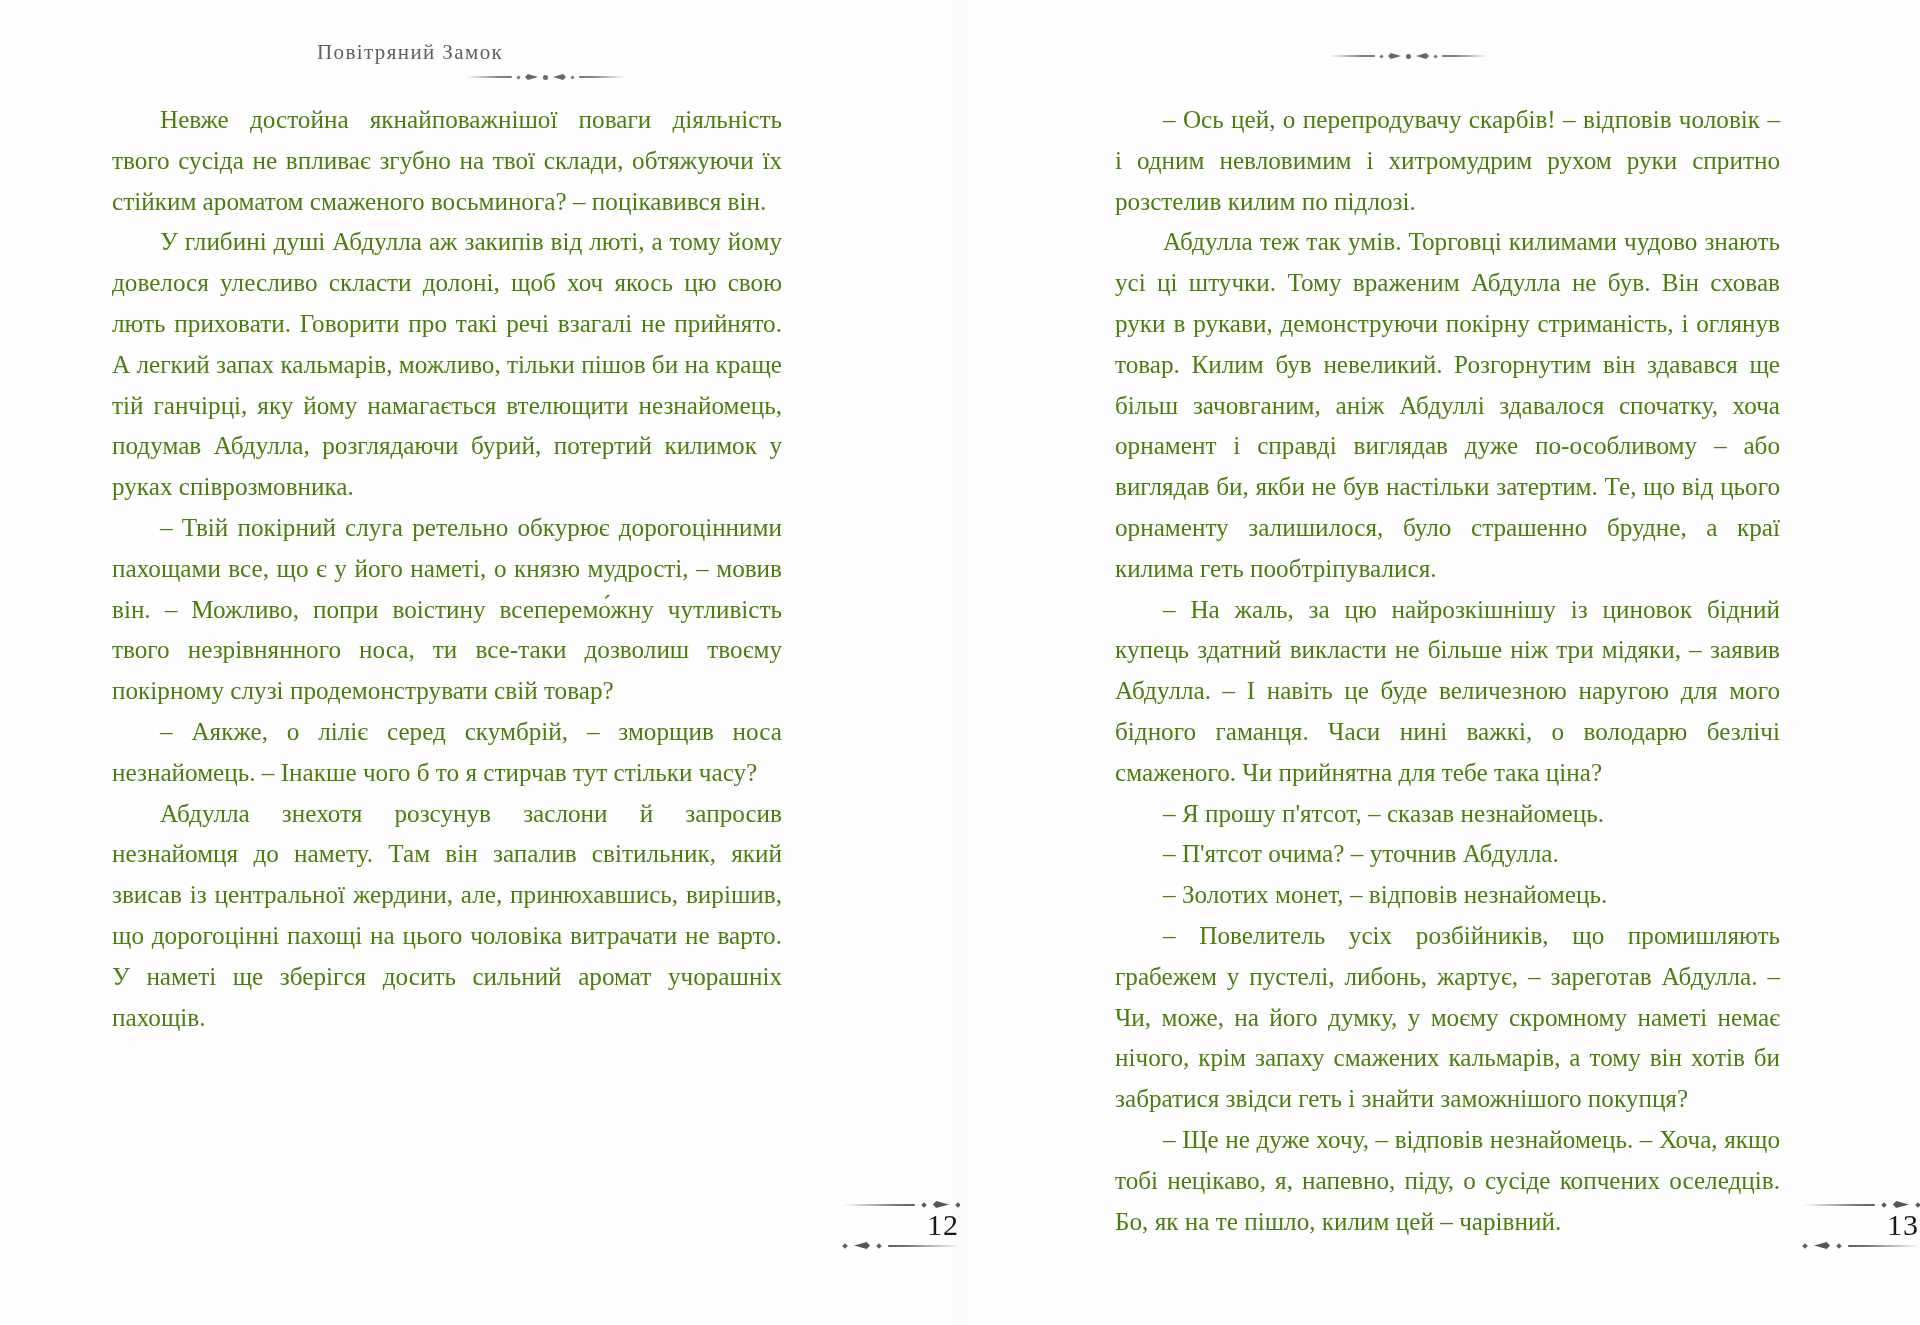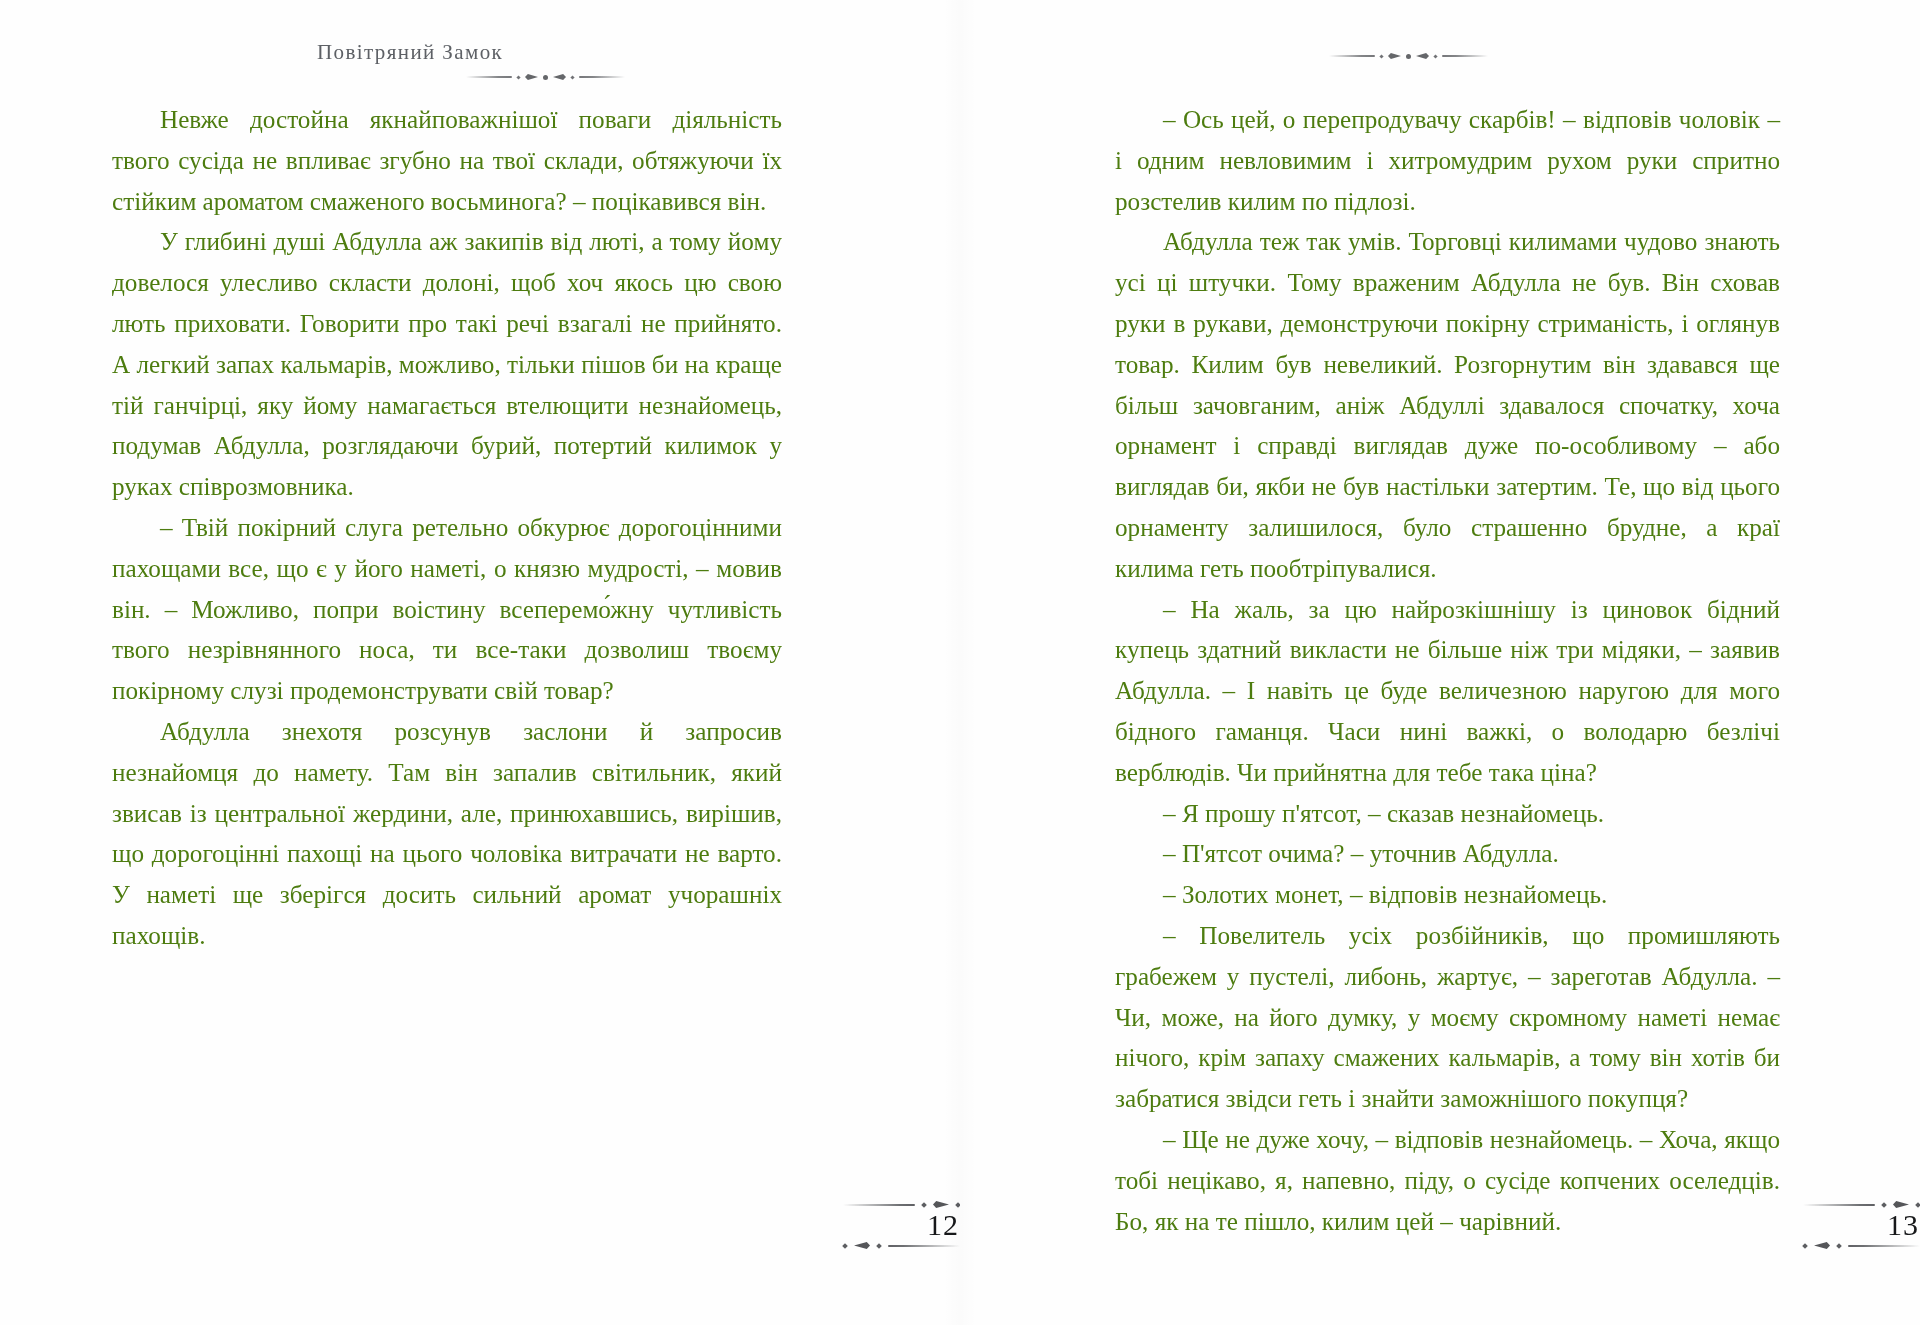--- a/index.html
+++ b/index.html
@@ -184,20 +184,21 @@
         <span class="fl-lozenge rev"></span>
         <span class="fl-dot"></span>
         <span class="fl-rule rev"></span>
       </div>
     </div>
 
     <div class="column">
       <p>Невже достойна якнайповажнішої поваги діяльність твого сусіда не впливає згубно на твої склади, обтяжуючи їх стійким ароматом смаженого восьминога? – поцікавився він.</p>
       <p>У глибині душі Абдулла аж закипів від люті, а тому йому довелося улесливо скласти долоні, щоб хоч якось цю свою лють приховати. Говорити про такі речі взагалі не прийнято. А легкий запах кальмарів, можливо, тільки пішов би на краще тій ганчірці, яку йому намагається втелющити незнайомець, подумав Абдулла, розглядаючи бурий, потертий килимок у руках співрозмовника.</p>
       <p>– Твій покірний слуга ретельно обкурює дорогоцінними пахощами все, що є у його наметі, о князю мудрості, – мовив він. – Можливо, попри воістину всеперемо́жну чутливість твого незрівнянного носа, ти все-таки дозволиш твоєму покірному слузі продемонструвати свій товар?</p>
+      <p>– Аякже, о ліліє серед скумбрій, – зморщив носа незнайомець. – Інакше чого б то я стирчав тут стільки часу?</p>
       <p>Абдулла знехотя розсунув заслони й запросив незнайомця до намету. Там він запалив світильник, який звисав із центральної жердини, але, принюхавшись, вирішив, що дорогоцінні пахощі на цього чоловіка витрачати не варто. У наметі ще зберігся досить сильний аромат учорашніх пахощів.</p>
     </div>
 
     <div class="folio">
       <span class="folio-orn left">
         <span class="fo-rule"></span>
         <span class="fo-dot"></span>
         <span class="fo-loz"></span>
         <span class="fo-dot"></span>
       </span>
@@ -221,21 +222,21 @@
         <span class="fl-bullet"></span>
         <span class="fl-lozenge rev"></span>
         <span class="fl-dot"></span>
         <span class="fl-rule rev"></span>
       </div>
     </div>
 
     <div class="column">
       <p>– Ось цей, о перепродувачу скарбів! – відповів чоловік – і одним невловимим і хитромудрим рухом руки спритно розстелив килим по підлозі.</p>
       <p>Абдулла теж так умів. Торговці килимами чудово знають усі ці штучки. Тому враженим Абдулла не був. Він сховав руки в рукави, демонструючи покірну стриманість, і оглянув товар. Килим був невеликий. Розгорнутим він здавався ще більш зачовганим, аніж Абдуллі здавалося спочатку, хоча орнамент і справді виглядав дуже по-особливому – або виглядав би, якби не був настільки затертим. Те, що від цього орнаменту залишилося, було страшенно брудне, а краї килима геть пообтріпувалися.</p>
-      <p>– На жаль, за цю найрозкішнішу із циновок бідний купець здатний викласти не більше ніж три мідяки, – заявив Абдулла. – І навіть це буде величезною наругою для мого бідного гаманця. Часи нині важкі, о володарю безлічі верблюдів. Чи прийнятна для тебе така ціна?</p>
+      <p>– На жаль, за цю найрозкішнішу із циновок бідний купець здатний викласти не більше ніж три мідяки, – заявив Абдулла. – І навіть це буде величезною наругою для мого бідного гаманця. Часи нині важкі, о володарю безлічі смаженого. Чи прийнятна для тебе така ціна?</p>
       <p>– Я прошу п'ятсот, – сказав незнайомець.</p>
       <p>– П'ятсот очима? – уточнив Абдулла.</p>
       <p>– Золотих монет, – відповів незнайомець.</p>
       <p>– Повелитель усіх розбійників, що промишляють грабежем у пустелі, либонь, жартує, – зареготав Абдулла. – Чи, може, на його думку, у моєму скромному наметі немає нічого, крім запаху смажених кальмарів, а тому він хотів би забратися звідси геть і знайти заможнішого покупця?</p>
       <p>– Ще не дуже хочу, – відповів незнайомець. – Хоча, якщо тобі нецікаво, я, напевно, піду, о сусіде копчених оселедців. Бо, як на те пішло, килим цей – чарівний.</p>
     </div>
 
     <div class="folio">
       <span class="folio-orn left">
         <span class="fo-rule"></span>

